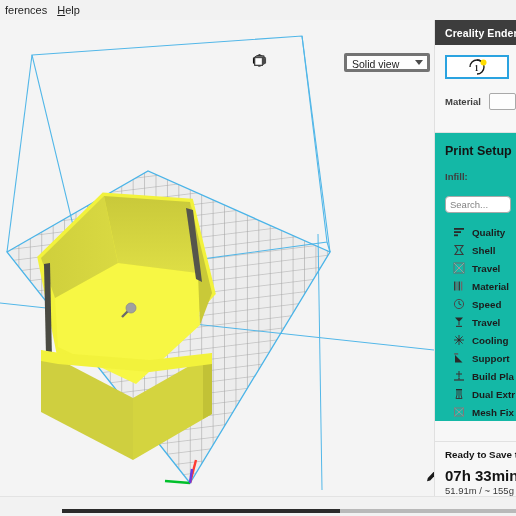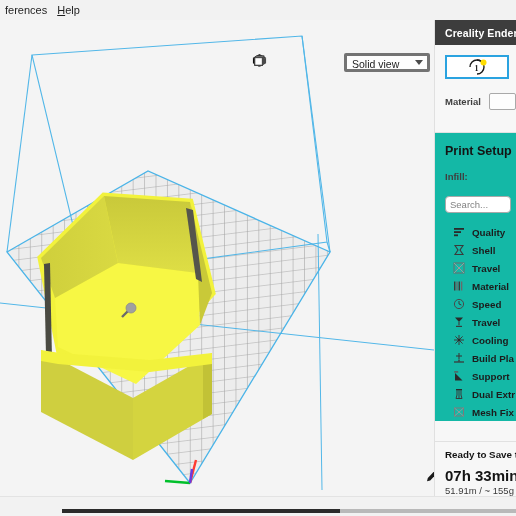--- a/index.html
+++ b/index.html
@@ -382,38 +382,38 @@
               <line x1="2.4" y1="2.4" x2="9.6" y2="9.6"></line>
               <line x1="9.6" y1="2.4" x2="2.4" y2="9.6"></line>
             </g>
             <circle cx="6" cy="6" r="1.3" fill="#2a2a2a"></circle>
           </svg>
           <span class="cat-label">Cooling</span>
         </div>
 
         <div class="cat-item">
           <svg class="cat-icon" viewBox="0 0 12 12">
+            <polygon points="2,10.5 2,3 9.5,10.5" fill="#2a2a2a"></polygon>
+            <rect x="1.2" y="1.2" width="4" height="1.4" fill="#5a5a5a"></rect>
+          </svg>
+          <span class="cat-label">Support</span>
+        </div>
+
+        <div class="cat-item">
+          <svg class="cat-icon" viewBox="0 0 12 12">
             <line x1="6" y1="1" x2="6" y2="7.5" stroke="#3a3a3a" stroke-width="1.1"></line>
             <line x1="3" y1="4" x2="9" y2="4" stroke="#3a3a3a" stroke-width="1.1"></line>
             <line x1="1" y1="10" x2="11" y2="10" stroke="#3a3a3a" stroke-width="1.3"></line>
             <polygon points="6,7.5 4.6,9.4 7.4,9.4" fill="#3a3a3a"></polygon>
           </svg>
           <span class="cat-label">Build Pla</span>
         </div>
 
         <div class="cat-item">
           <svg class="cat-icon" viewBox="0 0 12 12">
-            <polygon points="2,10.5 2,3 9.5,10.5" fill="#2a2a2a"></polygon>
-            <rect x="1.2" y="1.2" width="4" height="1.4" fill="#5a5a5a"></rect>
-          </svg>
-          <span class="cat-label">Support</span>
-        </div>
-
-        <div class="cat-item">
-          <svg class="cat-icon" viewBox="0 0 12 12">
             <rect x="3" y="1" width="6" height="1.4" fill="#2a2a2a"></rect>
             <path d="M4 2.4 L4 7 L3 10.5 L9 10.5 L8 7 L8 2.4" fill="none" stroke="#3a3a3a" stroke-width="1"></path>
             <line x1="6" y1="2.4" x2="6" y2="10.5" stroke="#3a3a3a" stroke-width="1"></line>
           </svg>
           <span class="cat-label">Dual Extr</span>
         </div>
 
         <div class="cat-item dim">
           <svg class="cat-icon" viewBox="0 0 12 12">
             <rect x="1.5" y="2" width="9" height="8" fill="none" stroke="#7a7a7a" stroke-width="1"></rect>

